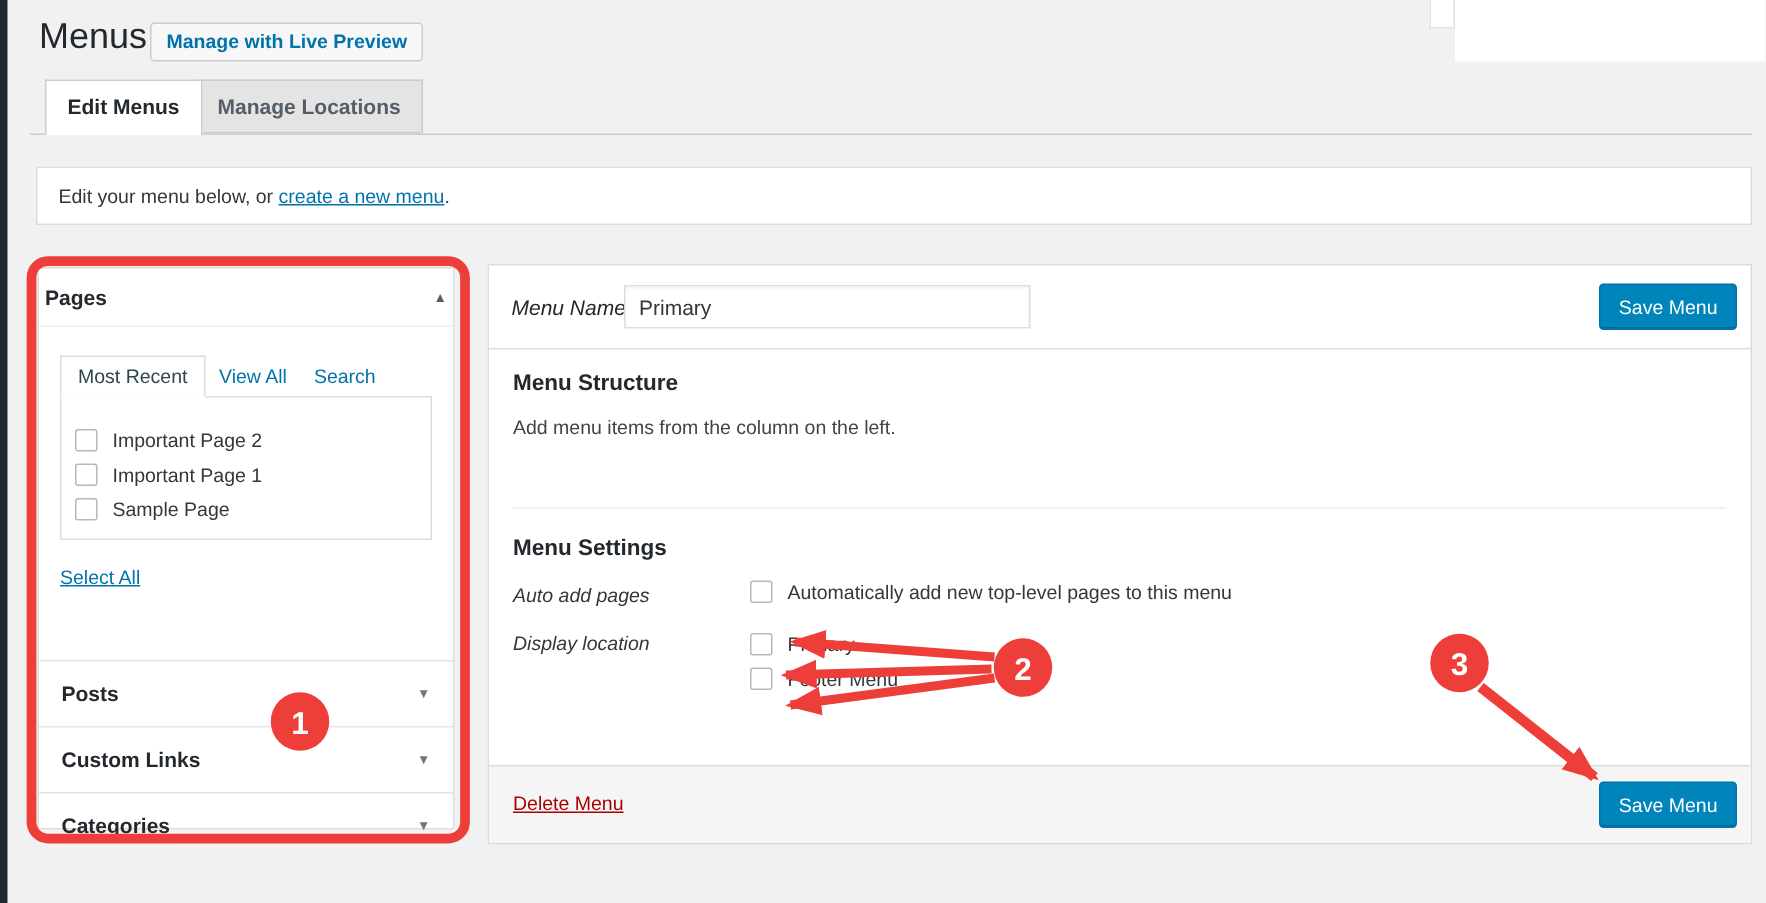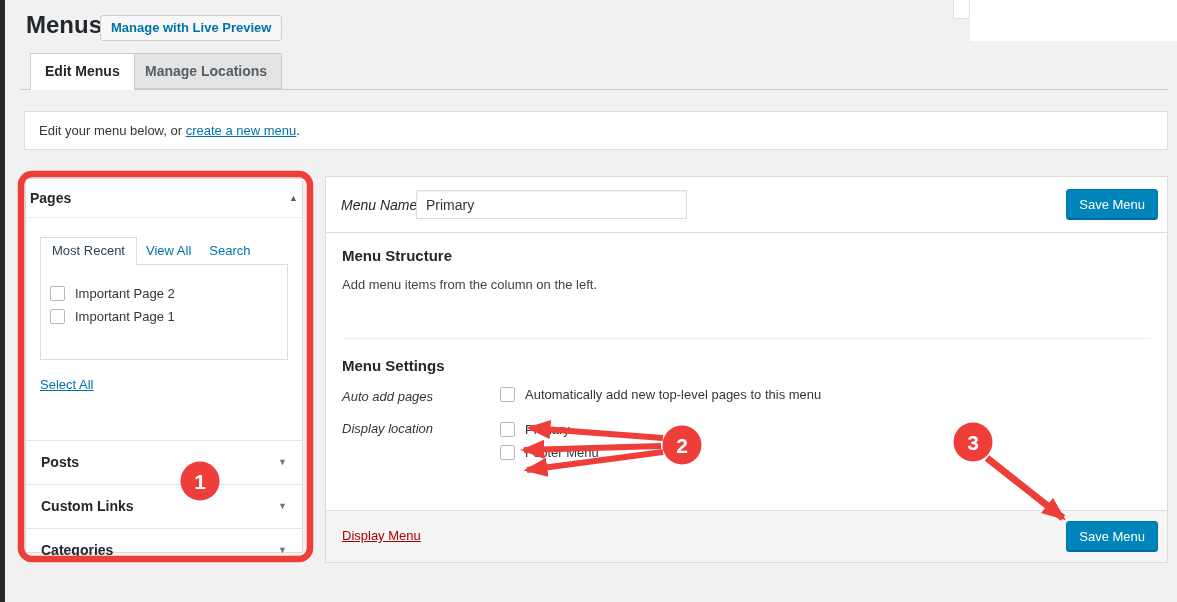--- a/index.html
+++ b/index.html
@@ -16,21 +16,21 @@
 
   
   .admin-strip { position:absolute; left:0; top:0; width:5px; height:602px; background:#23282d; }
 
   
   .mask-small { position:absolute; left:953px; top:0; width:17px; height:19px; background:#fff;
                 border:1px solid #e2e2e2; border-top:none; z-index:5; }
   .mask-large { position:absolute; left:970px; top:0; width:207px; height:41px; background:#fff; z-index:4; }
 
   
-  .page-title { position:absolute; left:26px; top:11px; font-size:24px; font-weight:700; color:#23282d;text-align:center; }
+  .page-title { position:absolute; left:26px; top:11px; font-size:24px; font-weight:400; color:#23282d;text-align:center; }
   .live-preview-btn {
     position:absolute; left:100px; top:15px; height:26px; line-height:24px;
     padding:0 10px; background:#f7f7f7; border:1px solid #ccc; border-radius:3px;
     color:#0073aa; font-size:13px; font-weight:600; cursor:pointer;
   }
 
   
   .tab-baseline { position:absolute; left:20px; top:89px; width:1148px; height:1px; background:#ccc; z-index:1; }
   .nav-tab { position:absolute; top:53px; padding:0 14px; font-size:14px; font-weight:bold;
              line-height:34px; border:1px solid #ccc; cursor:pointer; z-index:2; }
@@ -129,20 +129,24 @@
     </div>
     <div class="item-list">
       <label class="item-row">
         <input type="checkbox" style="">
         <span>Important Page 2</span>
       </label>
       <label class="item-row">
         <input type="checkbox" style="">
         <span>Important Page 1</span>
       </label>
+      <label class="item-row">
+        <input type="checkbox" style="">
+        <span>Sample Page</span>
+      </label>
     </div>
     <div class="pages-actions">
       <a class="select-all">Select All</a>
     </div>
   </div>
   <div class="accordion-row">
     <span>Posts</span>
     <span class="toggle">▼</span>
   </div>
   <div class="accordion-row">
@@ -181,21 +185,21 @@
       <input type="checkbox" style="">
       <span>Primary</span>
     </label>
     <label class="loc-row">
       <input type="checkbox" style="">
       <span>Footer Menu</span>
     </label>
   </div>
 
   <div class="panel-footer">
-    <a class="delete-link">Display Menu</a>
+    <a class="delete-link">Delete Menu</a>
     <button class="button-primary">Save Menu</button>
   </div>
 </div>
 
 <svg class="overlay" viewBox="0 0 1177 602">
   <defs>
     <marker id="arrowhead" markerUnits="userSpaceOnUse" markerWidth="24" markerHeight="20" viewBox="0 0 10 8" refX="8.5" refY="4" orient="auto">
       <path d="M0,0 L10,4 L0,8 Z" fill="#ee3e39"></path>
     </marker>
   </defs>

